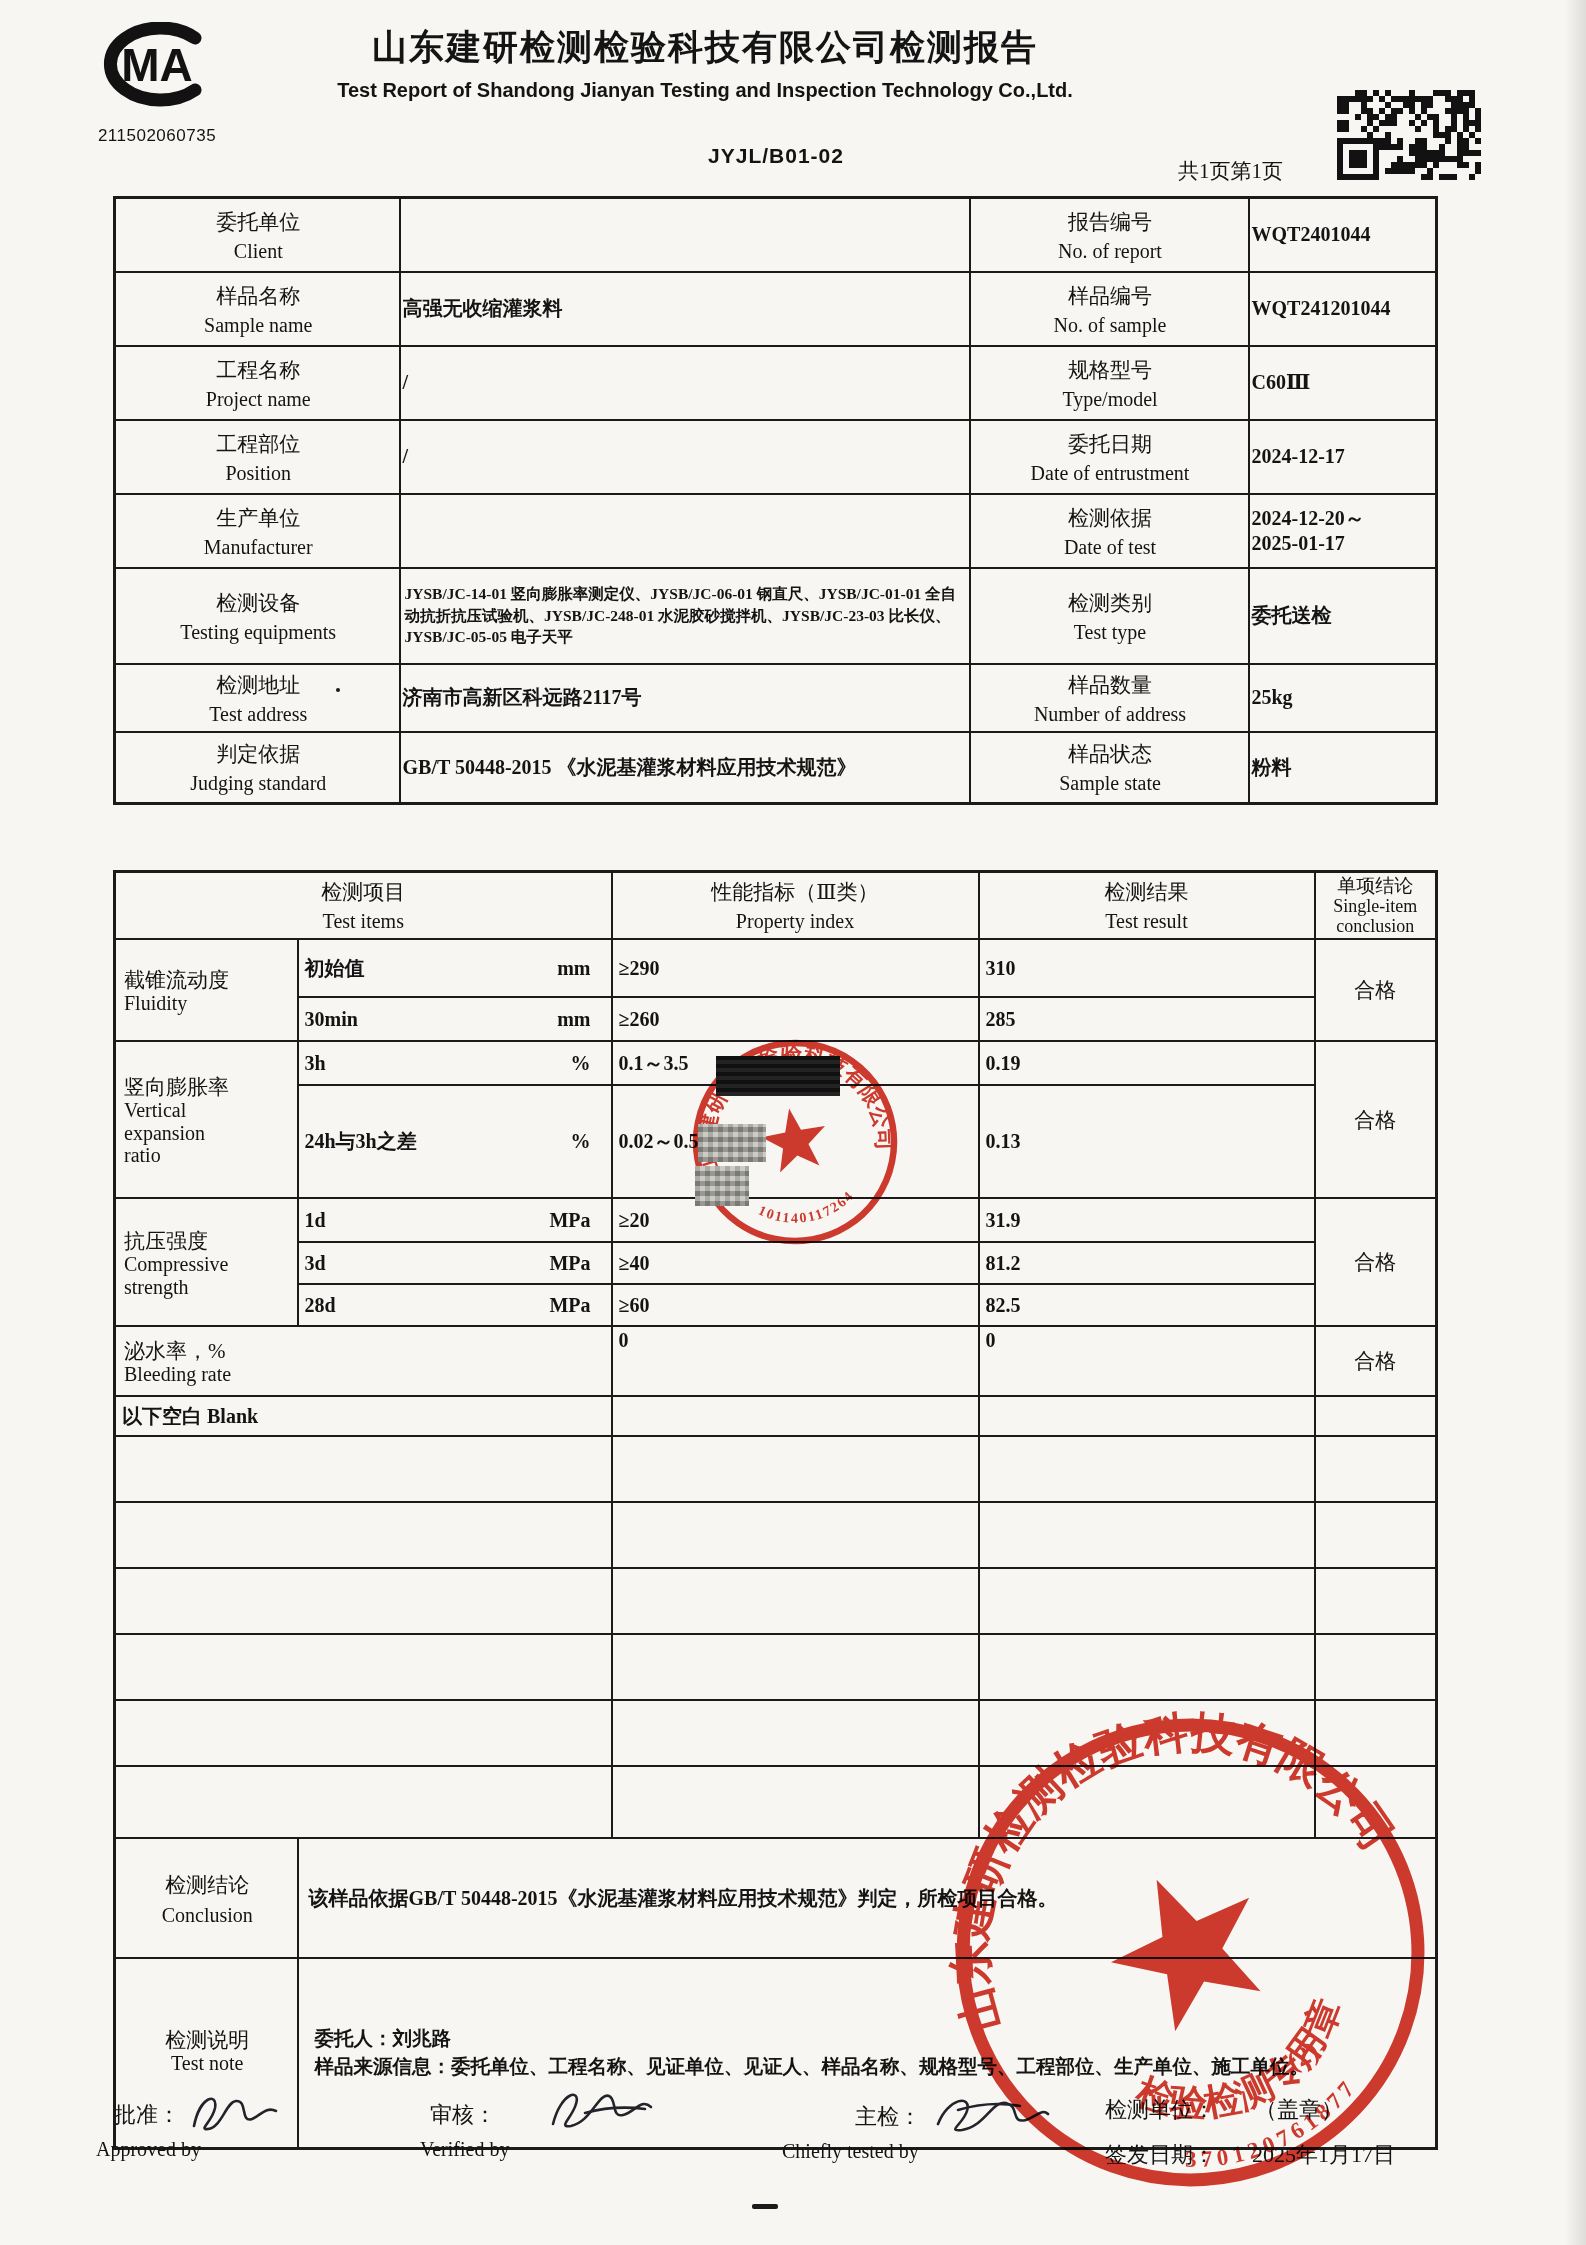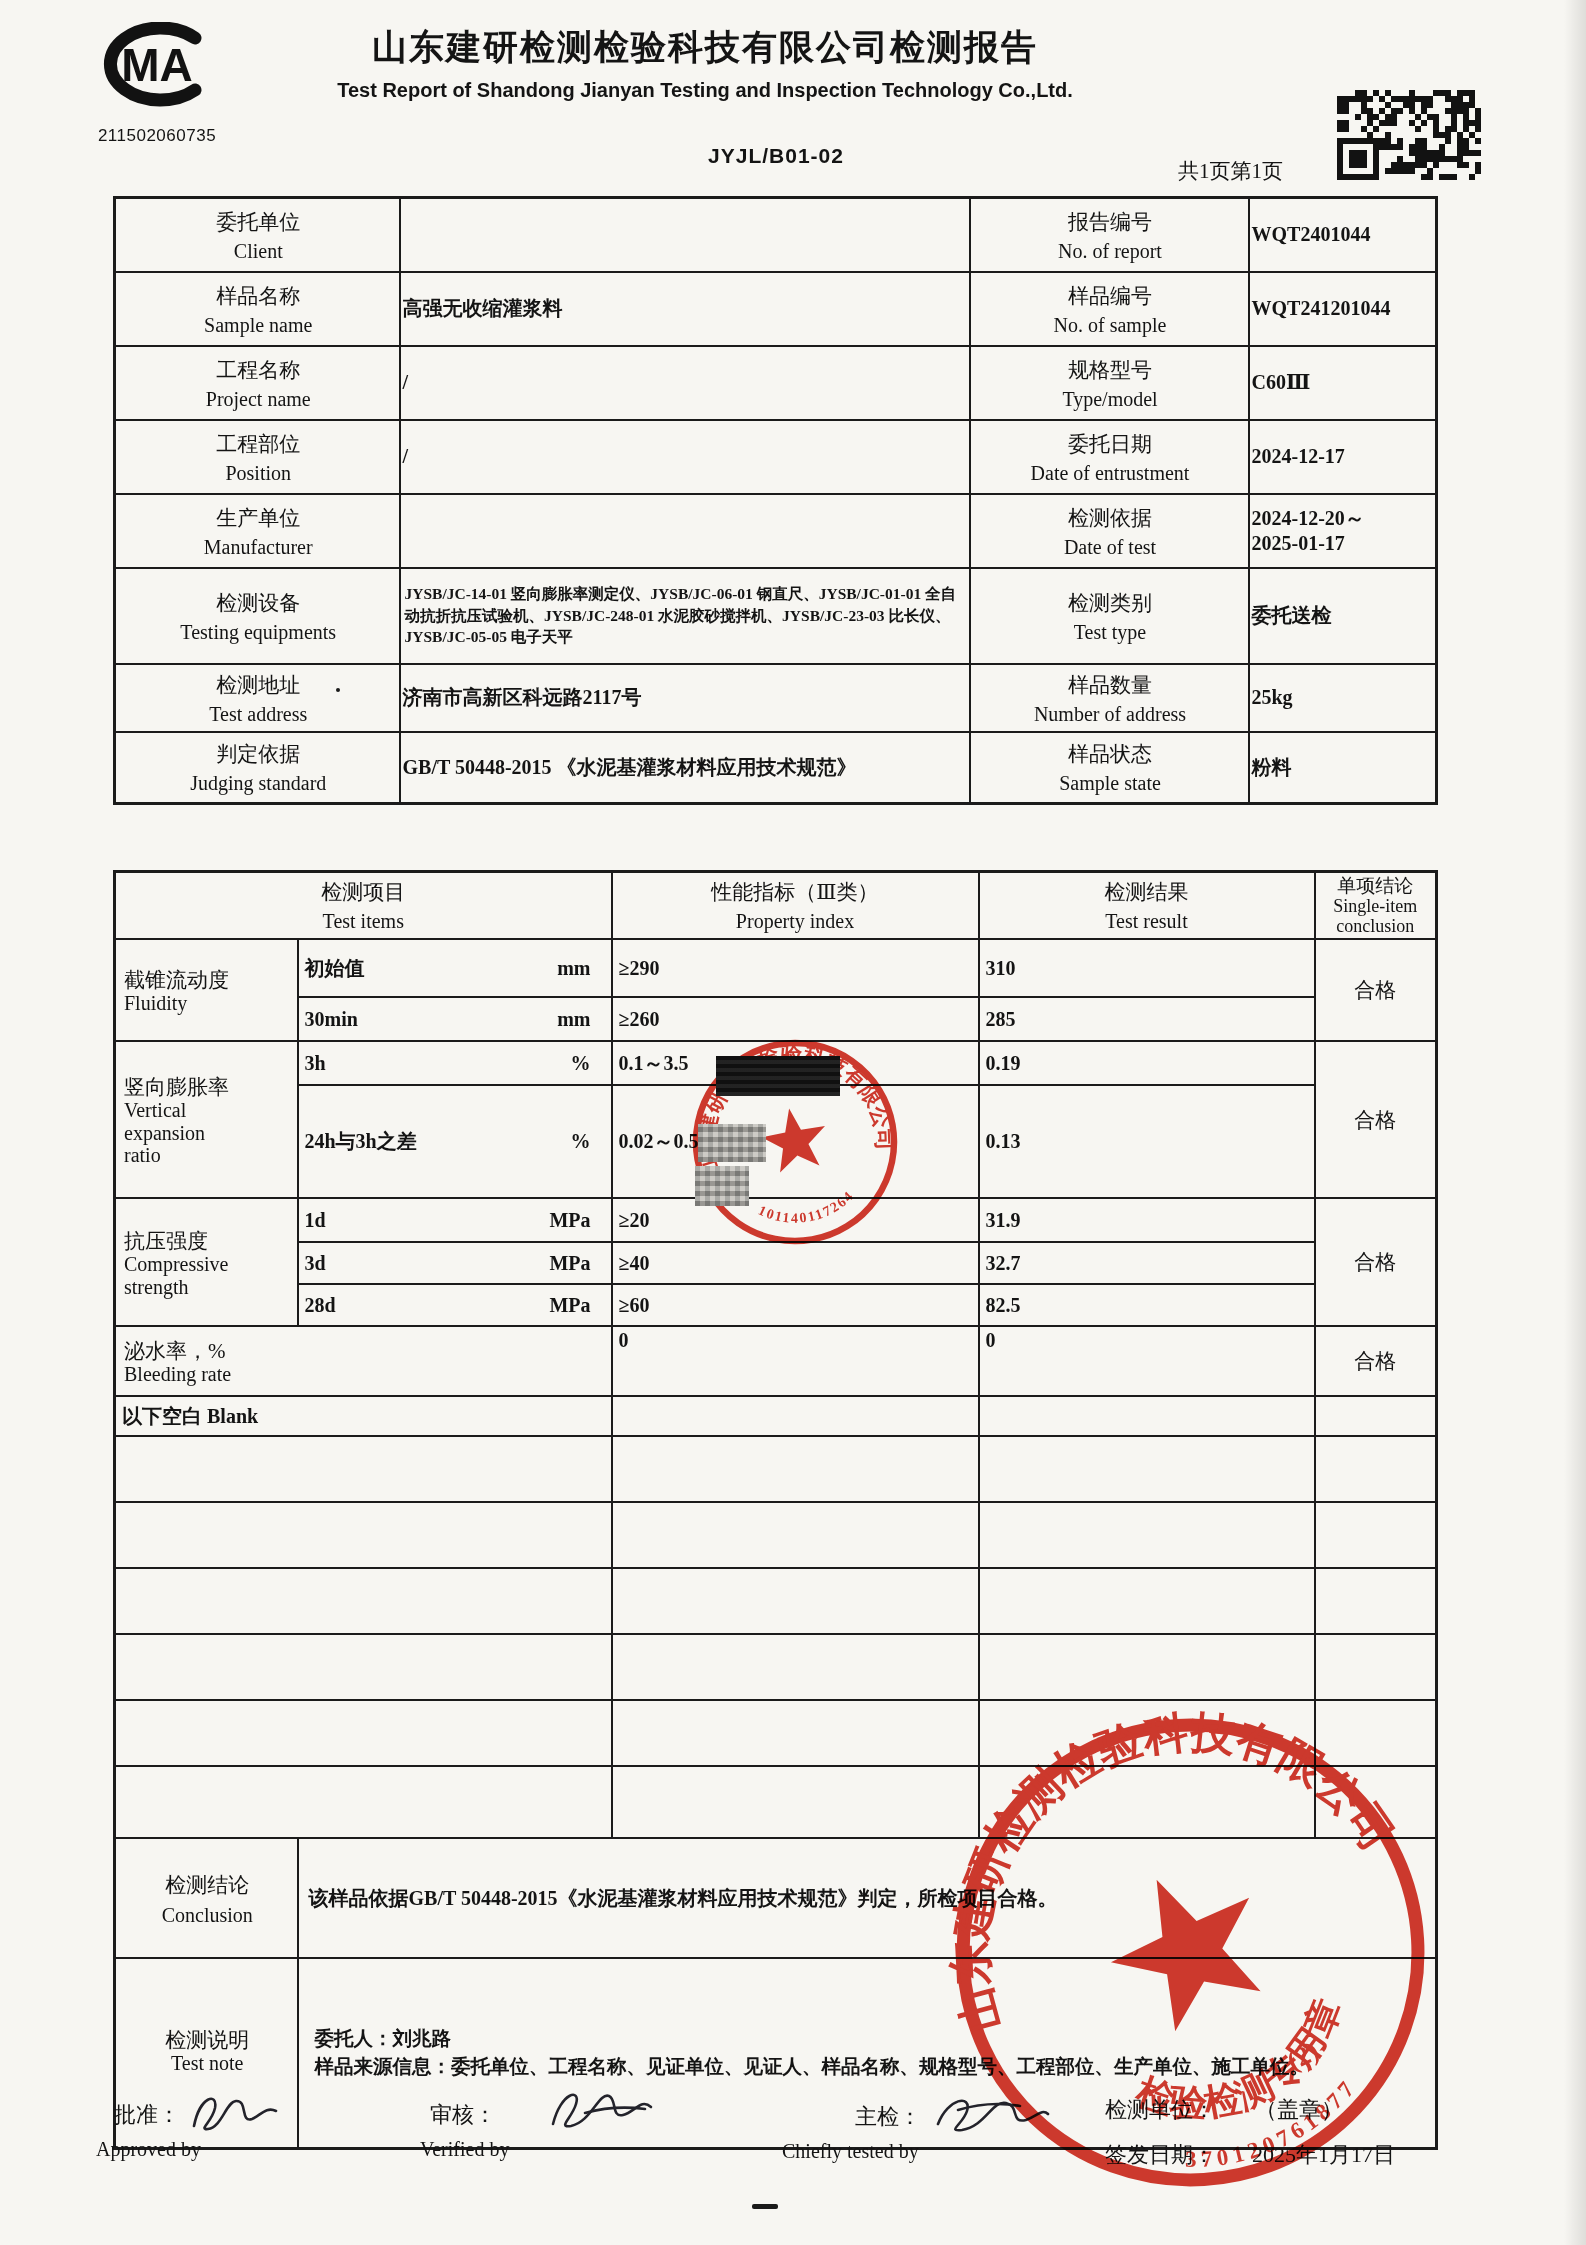--- a/index.html
+++ b/index.html
@@ -714,21 +714,21 @@
       <td rowspan="3" class="con">合格</td>
     </tr>
     <tr style="height:42px">
       <td>
             <div class="subwrap">
               <span>3d</span>
               <span class="unit">MPa</span>
             </div>
           </td>
       <td class="num">≥40</td>
-      <td class="num">32.7</td>
+      <td class="num">81.2</td>
     </tr>
     <tr style="height:42px">
       <td>
             <div class="subwrap">
               <span>28d</span>
               <span class="unit">MPa</span>
             </div>
           </td>
       <td class="num">≥60</td>
       <td class="num">82.5</td>

